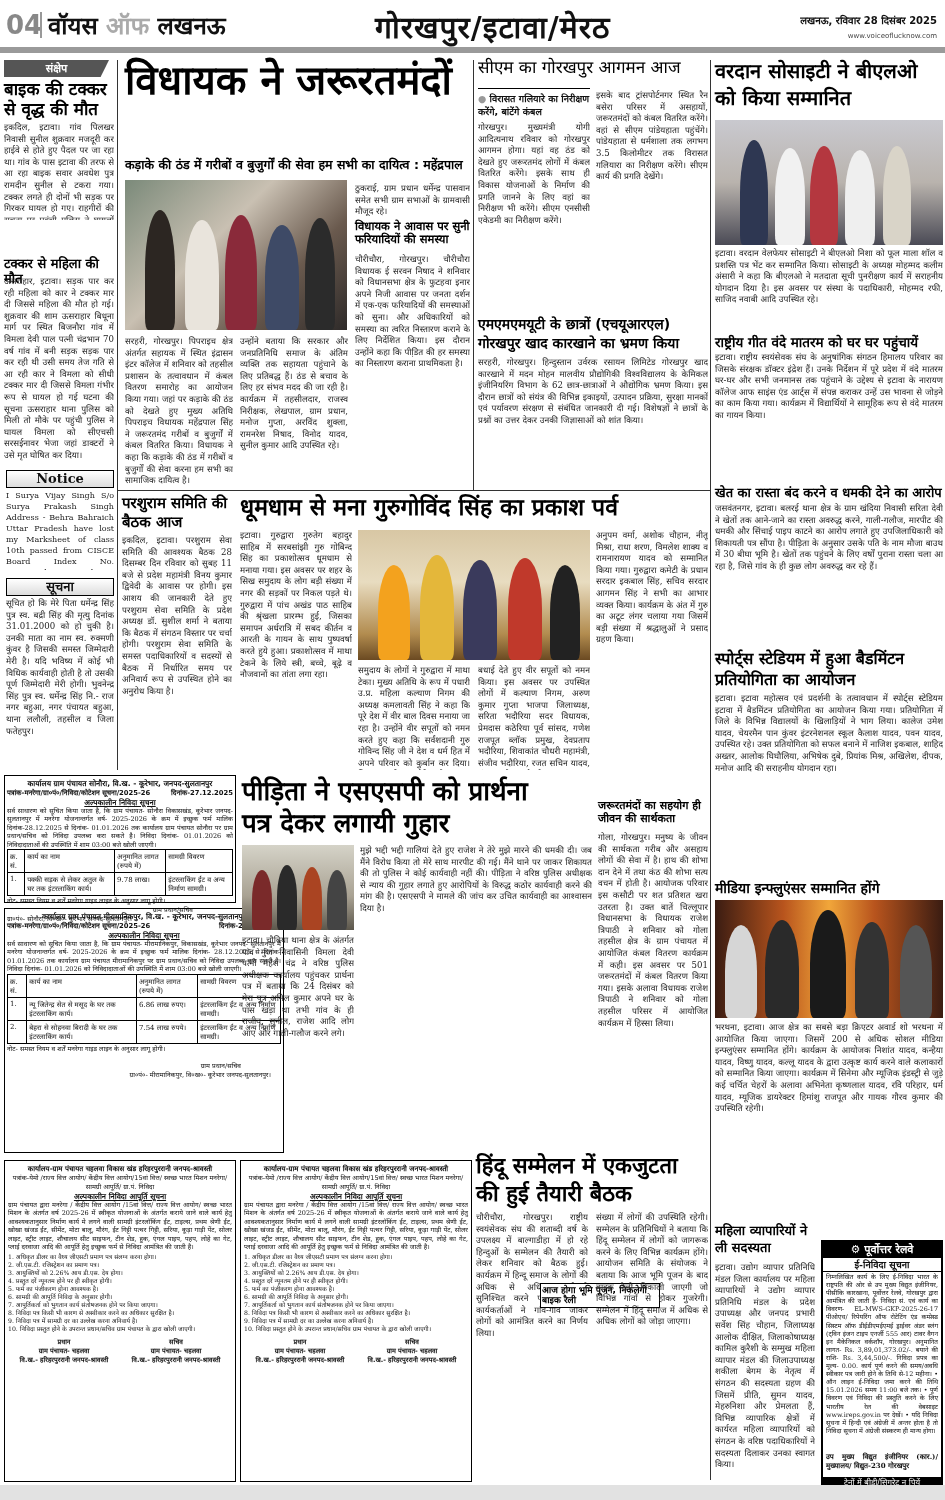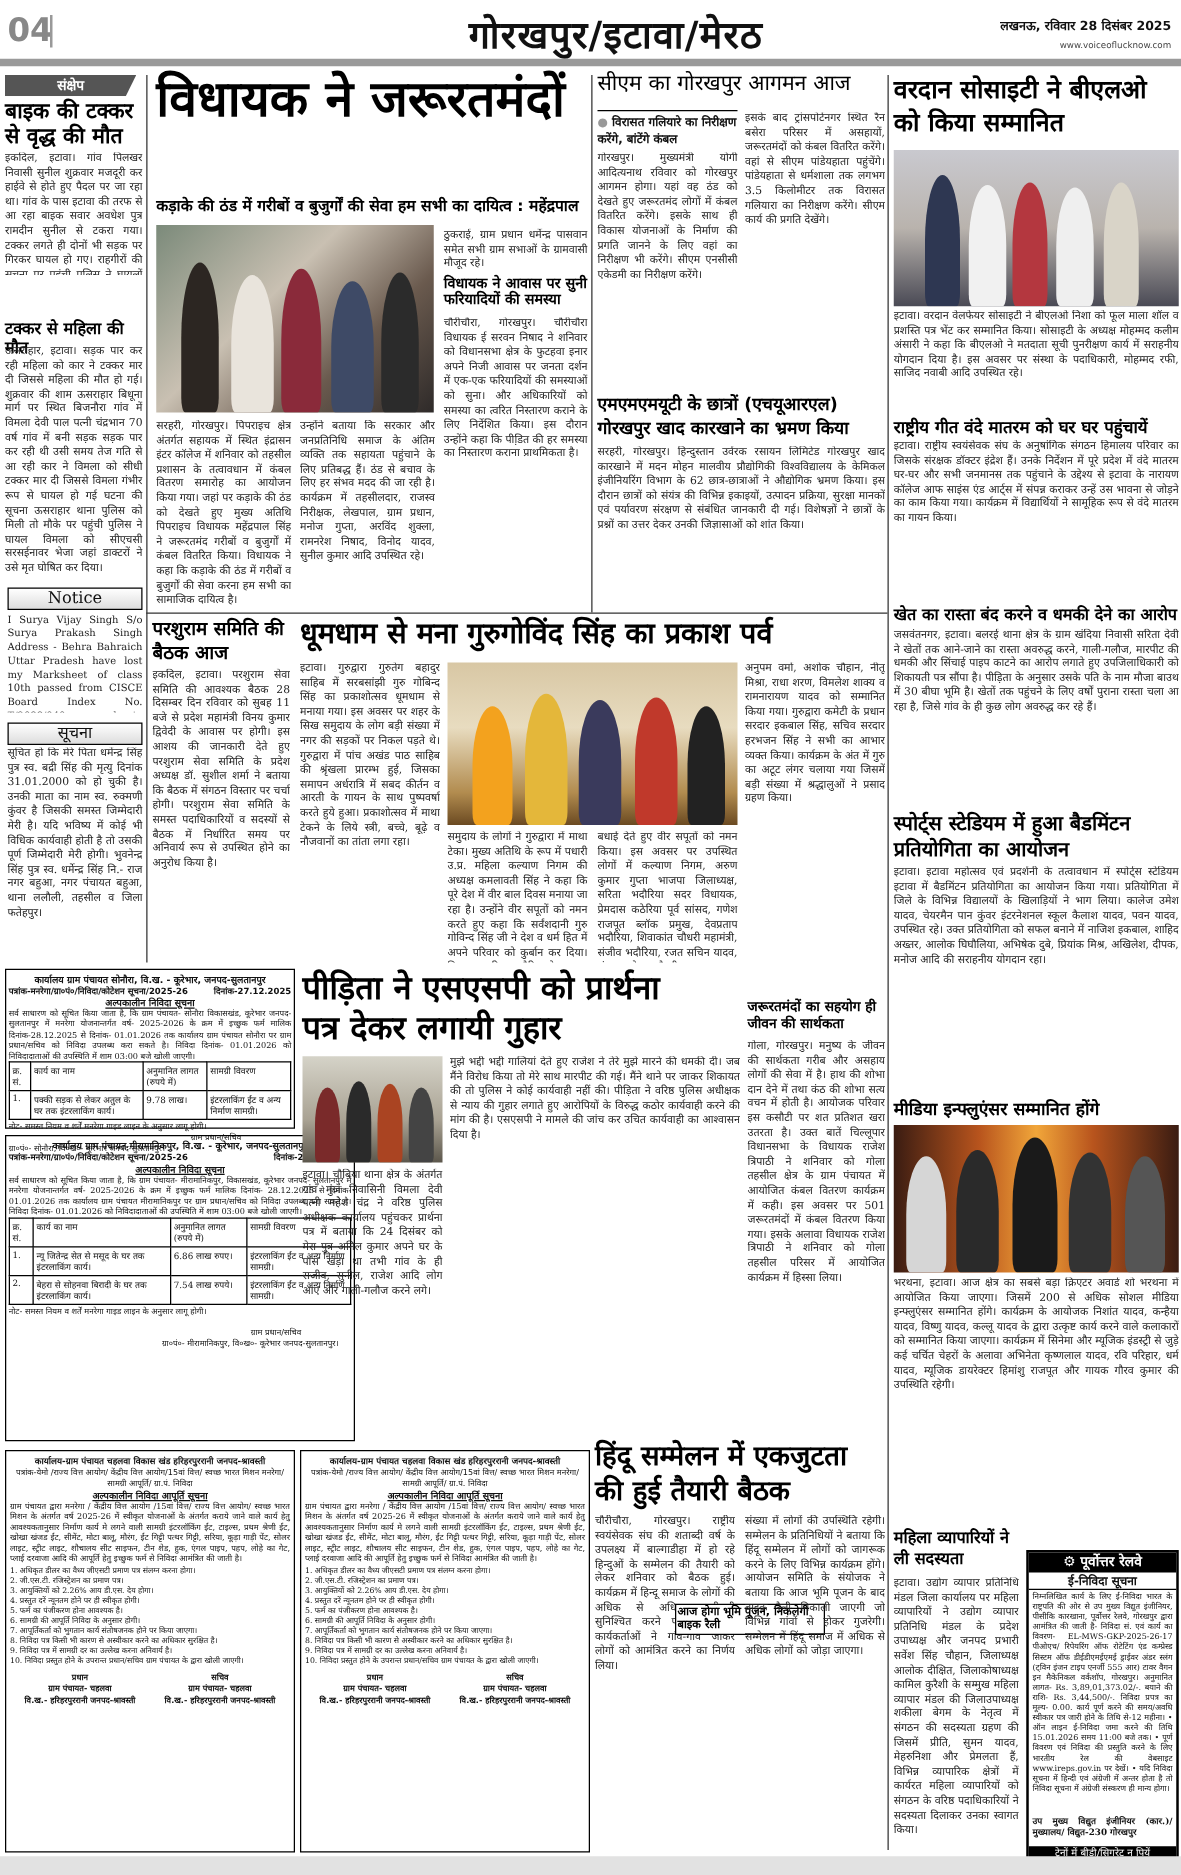--- a/index.html
+++ b/index.html
@@ -14,33 +14,34 @@
 .dateline{right:8px;top:13px;font-size:10px;font-weight:bold}
 .web{right:8px;top:32px;font-size:7px;color:#444}
 .rule{left:0;top:47px;width:945px;height:6px;background:#9a9a9a}
 .vr{width:1px;background:#333}
 .txt{font-size:8.6px;line-height:11.6px;color:#222;text-align:justify;overflow:hidden;font-family:"DejaVu Serif",serif}
 .hl{font-weight:bold;color:#000;line-height:1.15}
 .photo{background:linear-gradient(135deg,#7b8a7a,#c9c0b2 40%,#6a5a4e 70%,#2e2a29);overflow:hidden}
 .photo .p{position:absolute;border-radius:50% 50% 10% 10%;background:#3b2f2a}
 .tag{background:#555;color:#fff;font-size:11px;font-weight:bold;text-align:center;line-height:17px;clip-path:polygon(0 0,100% 0,92% 100%,0 100%)}
 .boxed{border:1.5px solid #000}
-.noticeh{border:1.5px solid #000;background:linear-gradient(#fff,#ddd);text-align:center;font-weight:normal;font-family:"DejaVu Serif",serif}
+.noticeh{border:1.5px solid #000;background:linear-gradient(#fff,#ddd);text-align:center;font-weight:bold;font-family:"DejaVu Serif",serif}
 .adtxt{font-size:7.2px;line-height:9.6px;text-align:justify;font-family:"DejaVu Serif",serif;color:#111}
 table{border-collapse:collapse;width:100%}
 td{border:1px solid #000;font-size:7px;padding:2px;vertical-align:top;font-family:"DejaVu Serif",serif}
 .footer{left:0;top:1485px;width:945px;height:15px;background:#e2e2e2}
 .rail{background:#fff;border:2px solid #000}
 </style>
 </head>
 <body>
 
 <div class="abs masthead">
   <div class="abs pno">04</div>
   <div class="abs pbar"></div>
+  <div class="abs paper"><span>वॉयस</span> <span class="o">ऑफ</span> <span>लखनऊ</span></div>
   <div class="abs section">गोरखपुर/इटावा/मेरठ</div>
   <div class="abs dateline">लखनऊ, रविवार 28 दिसंबर 2025</div>
   <div class="abs web">www.voiceoflucknow.com</div>
   <div class="abs rule"></div>
 </div>
 
 <div class="abs tag" style="left:4px;top:60px;width:105px;height:17px">संक्षेप</div>
 <div class="abs hl" style="left:4px;top:80px;width:108px;font-size:17px">बाइक की टक्कर से वृद्ध की मौत</div>
 <div class="abs txt" style="left:4px;top:122px;width:110px;height:98px">इकदिल, इटावा। गांव पिलखर निवासी सुनील शुक्रवार मजदूरी कर हाईवे से होते हुए पैदल पर जा रहा था। गांव के पास इटावा की तरफ से आ रहा बाइक सवार अवधेश पुत्र रामदीन सुनील से टकरा गया। टक्कर लगते ही दोनों भी सड़क पर गिरकर घायल हो गए। राहगीरों की सूचना पर पहुंची पुलिस ने घायलों को एंबुलेंस से जिला अस्पताल भिजवाया, जहां डॉक्टर ने सुनील को मृत घोषित कर दिया।</div>
 <div class="abs hl" style="left:4px;top:257px;width:112px;font-size:13px">टक्कर से महिला की मौत</div>
@@ -130,21 +131,21 @@
 <div class="abs txt" style="left:240px;top:530px;width:112px;height:240px">इटावा। गुरुद्वारा गुरुतेग बहादुर साहिब में सरबसांझी गुरु गोबिन्द सिंह का प्रकाशोत्सव धूमधाम से मनाया गया। इस अवसर पर शहर के सिख समुदाय के लोग बड़ी संख्या में नगर की सड़कों पर निकल पड़ते थे। गुरुद्वारा में पांच अखंड पाठ साहिब की श्रृंखला प्रारम्भ हुई, जिसका समापन अर्धरात्रि में सबद कीर्तन व आरती के गायन के साथ पुष्पवर्षा करते हुये हुआ। प्रकाशोत्सव में माथा टेकने के लिये स्त्री, बच्चे, बूढ़े व नौजवानों का तांता लगा रहा।</div>
 <div class="abs photo" style="left:358px;top:530px;width:232px;height:130px;background:linear-gradient(#d8c7a4,#e8dcc0 40%,#b28c4f 80%,#6b4a22)">
   <div class="p" style="left:20px;top:35px;width:32px;height:95px;background:#f3a21e"></div>
   <div class="p" style="left:62px;top:25px;width:34px;height:105px;background:#e4b73a"></div>
   <div class="p" style="left:105px;top:30px;width:34px;height:100px;background:#3a3a5c"></div>
   <div class="p" style="left:150px;top:28px;width:34px;height:102px;background:#c0392b"></div>
   <div class="p" style="left:192px;top:35px;width:30px;height:95px;background:#222"></div>
 </div>
 <div class="abs txt" style="left:358px;top:665px;width:112px;height:105px">समुदाय के लोगों ने गुरुद्वारा में माथा टेका। मुख्य अतिथि के रूप में पधारी उ.प्र. महिला कल्याण निगम की अध्यक्ष कमलावती सिंह ने कहा कि पूरे देश में वीर बाल दिवस मनाया जा रहा है। उन्होंने वीर सपूतों को नमन करते हुए कहा कि सर्वंशदानी गुरु गोविन्द सिंह जी ने देश व धर्म हित में अपने परिवार को कुर्बान कर दिया। विधायक सरिता भदौरिया ने गुरुद्वारा कमेटी को गुरु गोविन्द सिंह जयंती की बधाई दी।</div>
 <div class="abs txt" style="left:478px;top:665px;width:112px;height:105px">बधाई देते हुए वीर सपूतों को नमन किया। इस अवसर पर उपस्थित लोगों में कल्याण निगम, अरुण कुमार गुप्ता भाजपा जिलाध्यक्ष, सरिता भदौरिया सदर विधायक, प्रेमदास कठेरिया पूर्व सांसद, गणेश राजपूत ब्लॉक प्रमुख, देवप्रताप भदौरिया, शिवाकांत चौधरी महामंत्री, संजीव भदौरिया, रजत सचिन यादव, संजू, सोनू चौधरी, कृपानारायन तिवारी, अशोक चौबे,</div>
-<div class="abs txt" style="left:596px;top:530px;width:112px;height:240px">अनुपम वर्मा, अशोक चौहान, नीतू मिश्रा, राधा शरण, विमलेश शाक्य व रामनारायण यादव को सम्मानित किया गया। गुरुद्वारा कमेटी के प्रधान सरदार इकबाल सिंह, सचिव सरदार हरभजन सिंह ने सभी का आभार व्यक्त किया। कार्यक्रम के अंत में गुरु का अटूट लंगर चलाया गया जिसमें बड़ी संख्या में श्रद्धालुओं ने प्रसाद ग्रहण किया।</div>
+<div class="abs txt" style="left:596px;top:530px;width:112px;height:240px">अनुपम वर्मा, अशोक चौहान, नीतू मिश्रा, राधा शरण, विमलेश शाक्य व रामनारायण यादव को सम्मानित किया गया। गुरुद्वारा कमेटी के प्रधान सरदार इकबाल सिंह, सचिव सरदार आगमन सिंह ने सभी का आभार व्यक्त किया। कार्यक्रम के अंत में गुरु का अटूट लंगर चलाया गया जिसमें बड़ी संख्या में श्रद्धालुओं ने प्रसाद ग्रहण किया।</div>
 
 <div class="abs boxed" style="left:4px;top:775px;width:232px;height:128px;padding:2px">
   <div style="font-size:7.5px;font-weight:bold;text-align:center">कार्यालय ग्राम पंचायत सोनौरा, वि.ख. - कूरेभार, जनपद-सुलतानपुर</div>
   <div style="display:flex;justify-content:space-between;font-size:6.8px;font-weight:bold">
       <span>पत्रांक-मनरेगा/ग्रा०पं०/निविदा/कोटेशन सूचना/2025-26</span>
       <span>दिनांक-27.12.2025</span>
     </div>
   <div style="font-size:7.5px;font-weight:bold;text-align:center;text-decoration:underline">अल्पकालीन निविदा सूचना</div>
   <div class="adtxt" style="font-size:6.5px;line-height:8.4px">सर्व साधारण को सूचित किया जाता है, कि ग्राम पंचायत- सोनौरा विकासखंड, कूरेभार जनपद-सुलतानपुर में मनरेगा योजनान्तर्गत वर्ष- 2025-2026 के क्रम में इच्छुक फर्म मालिक दिनांक-28.12.2025 से दिनांक- 01.01.2026 तक कार्यालय ग्राम पंचायत सोनौरा पर ग्राम प्रधान/सचिव को निविदा उपलब्ध करा सकते है। निविदा दिनांक- 01.01.2026 को निविदादाताओं की उपस्थिति में शाम 03:00 बजे खोली जाएगी।</div>
   <table>

